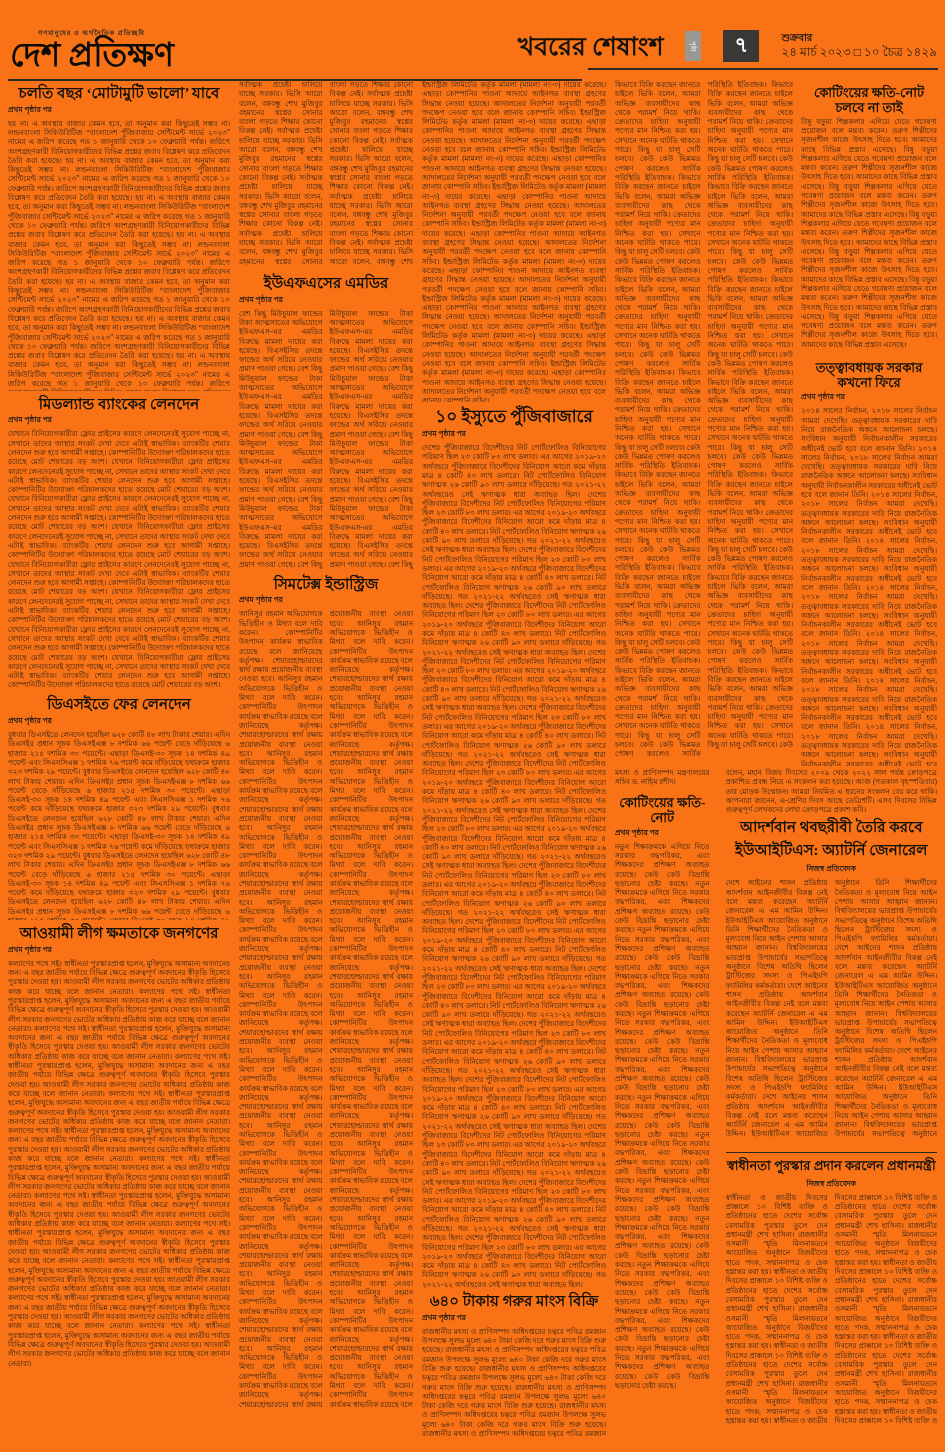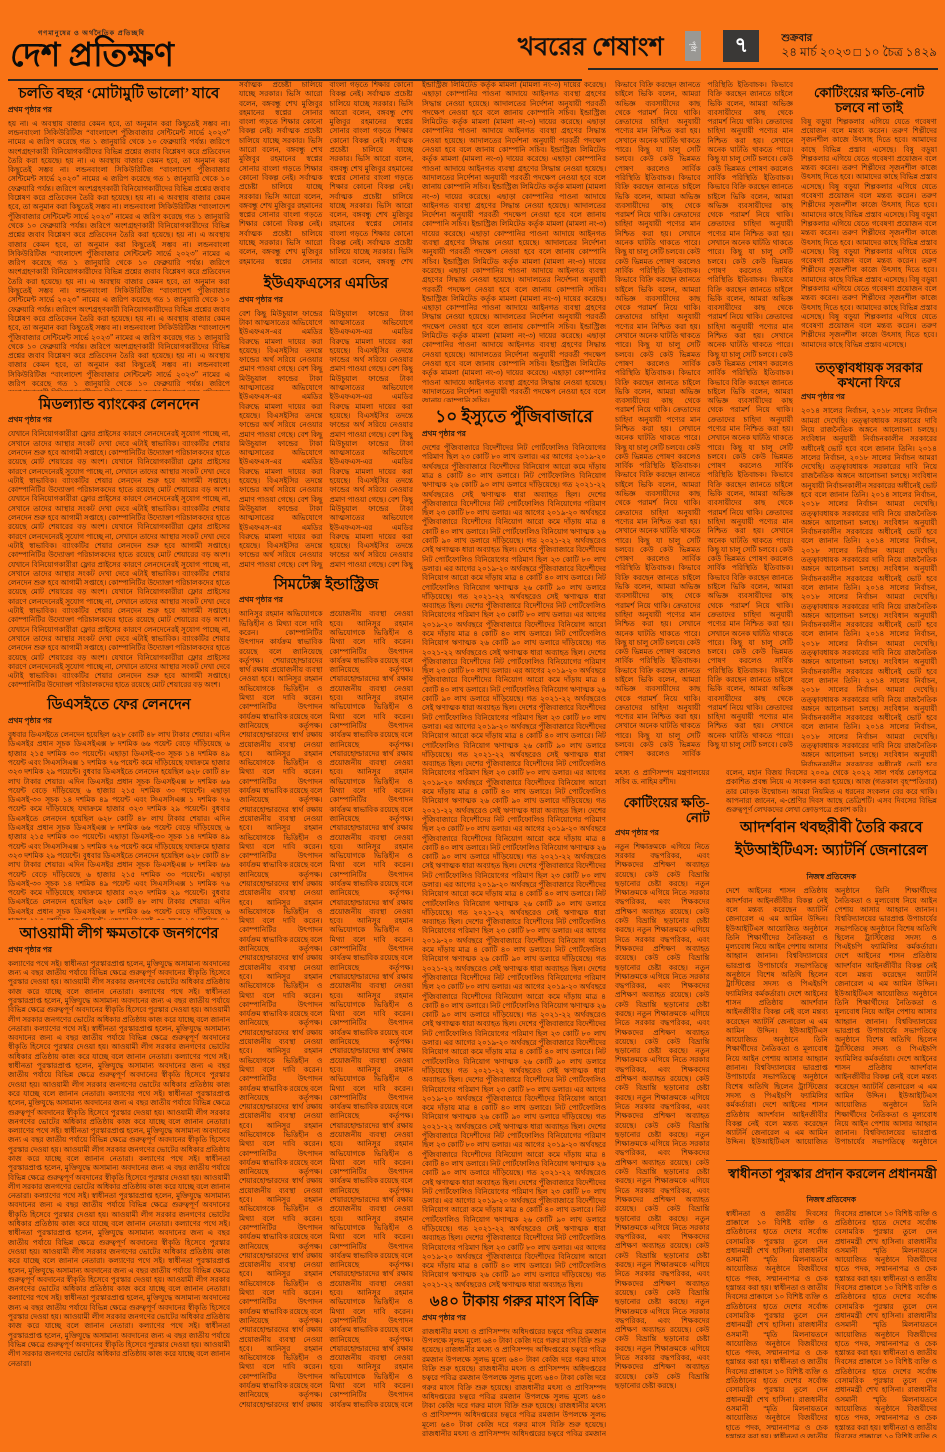--- a/index.html
+++ b/index.html
@@ -32,24 +32,24 @@
   .right-top{display:flex;gap:8px;height:688px;overflow:hidden;}
   .col4a{width:178px;overflow:hidden;}
   .col5a{width:136px;overflow:hidden;}
   .right-bottom{display:flex;gap:16px;height:670px;overflow:hidden;}
   .col4b{width:97px;overflow:hidden;}
   .widecol{width:217px;overflow:hidden;}
   
   .headline{font-weight:bold;text-align:center;line-height:1.18;margin:5px 0 1px;color:#111009;}
   .size-xl{font-size:17px;}
   .size-lg{font-size:15px;}
-  .size-md{font-size:13px;text-align:right;}
+  .size-md{font-size:13px;}
   .size-sm{font-size:13px;}
   .subhead{font-size:7.5px;font-weight:bold;text-align:left;margin:0 0 3px;}
-  .byline{font-size:7.5px;font-weight:bold;text-align:center;margin:12px 0 3px;}
+  .byline{font-size:7.5px;font-weight:bold;text-align:center;margin:4px 0 3px;}
   .bodytxt{font-size:7.3px;line-height:9.3px;text-align:justify;overflow:hidden;
            -webkit-hyphens:auto;hyphens:auto;word-break:break-word;}
   .two-col{column-count:2;column-gap:7px;}
   .article-rule{border:none;border-top:1.5px solid #2a2826;margin:6px 0 2px;}
 </style>
 </head>
 <body>
 
 <div class="page">
 

